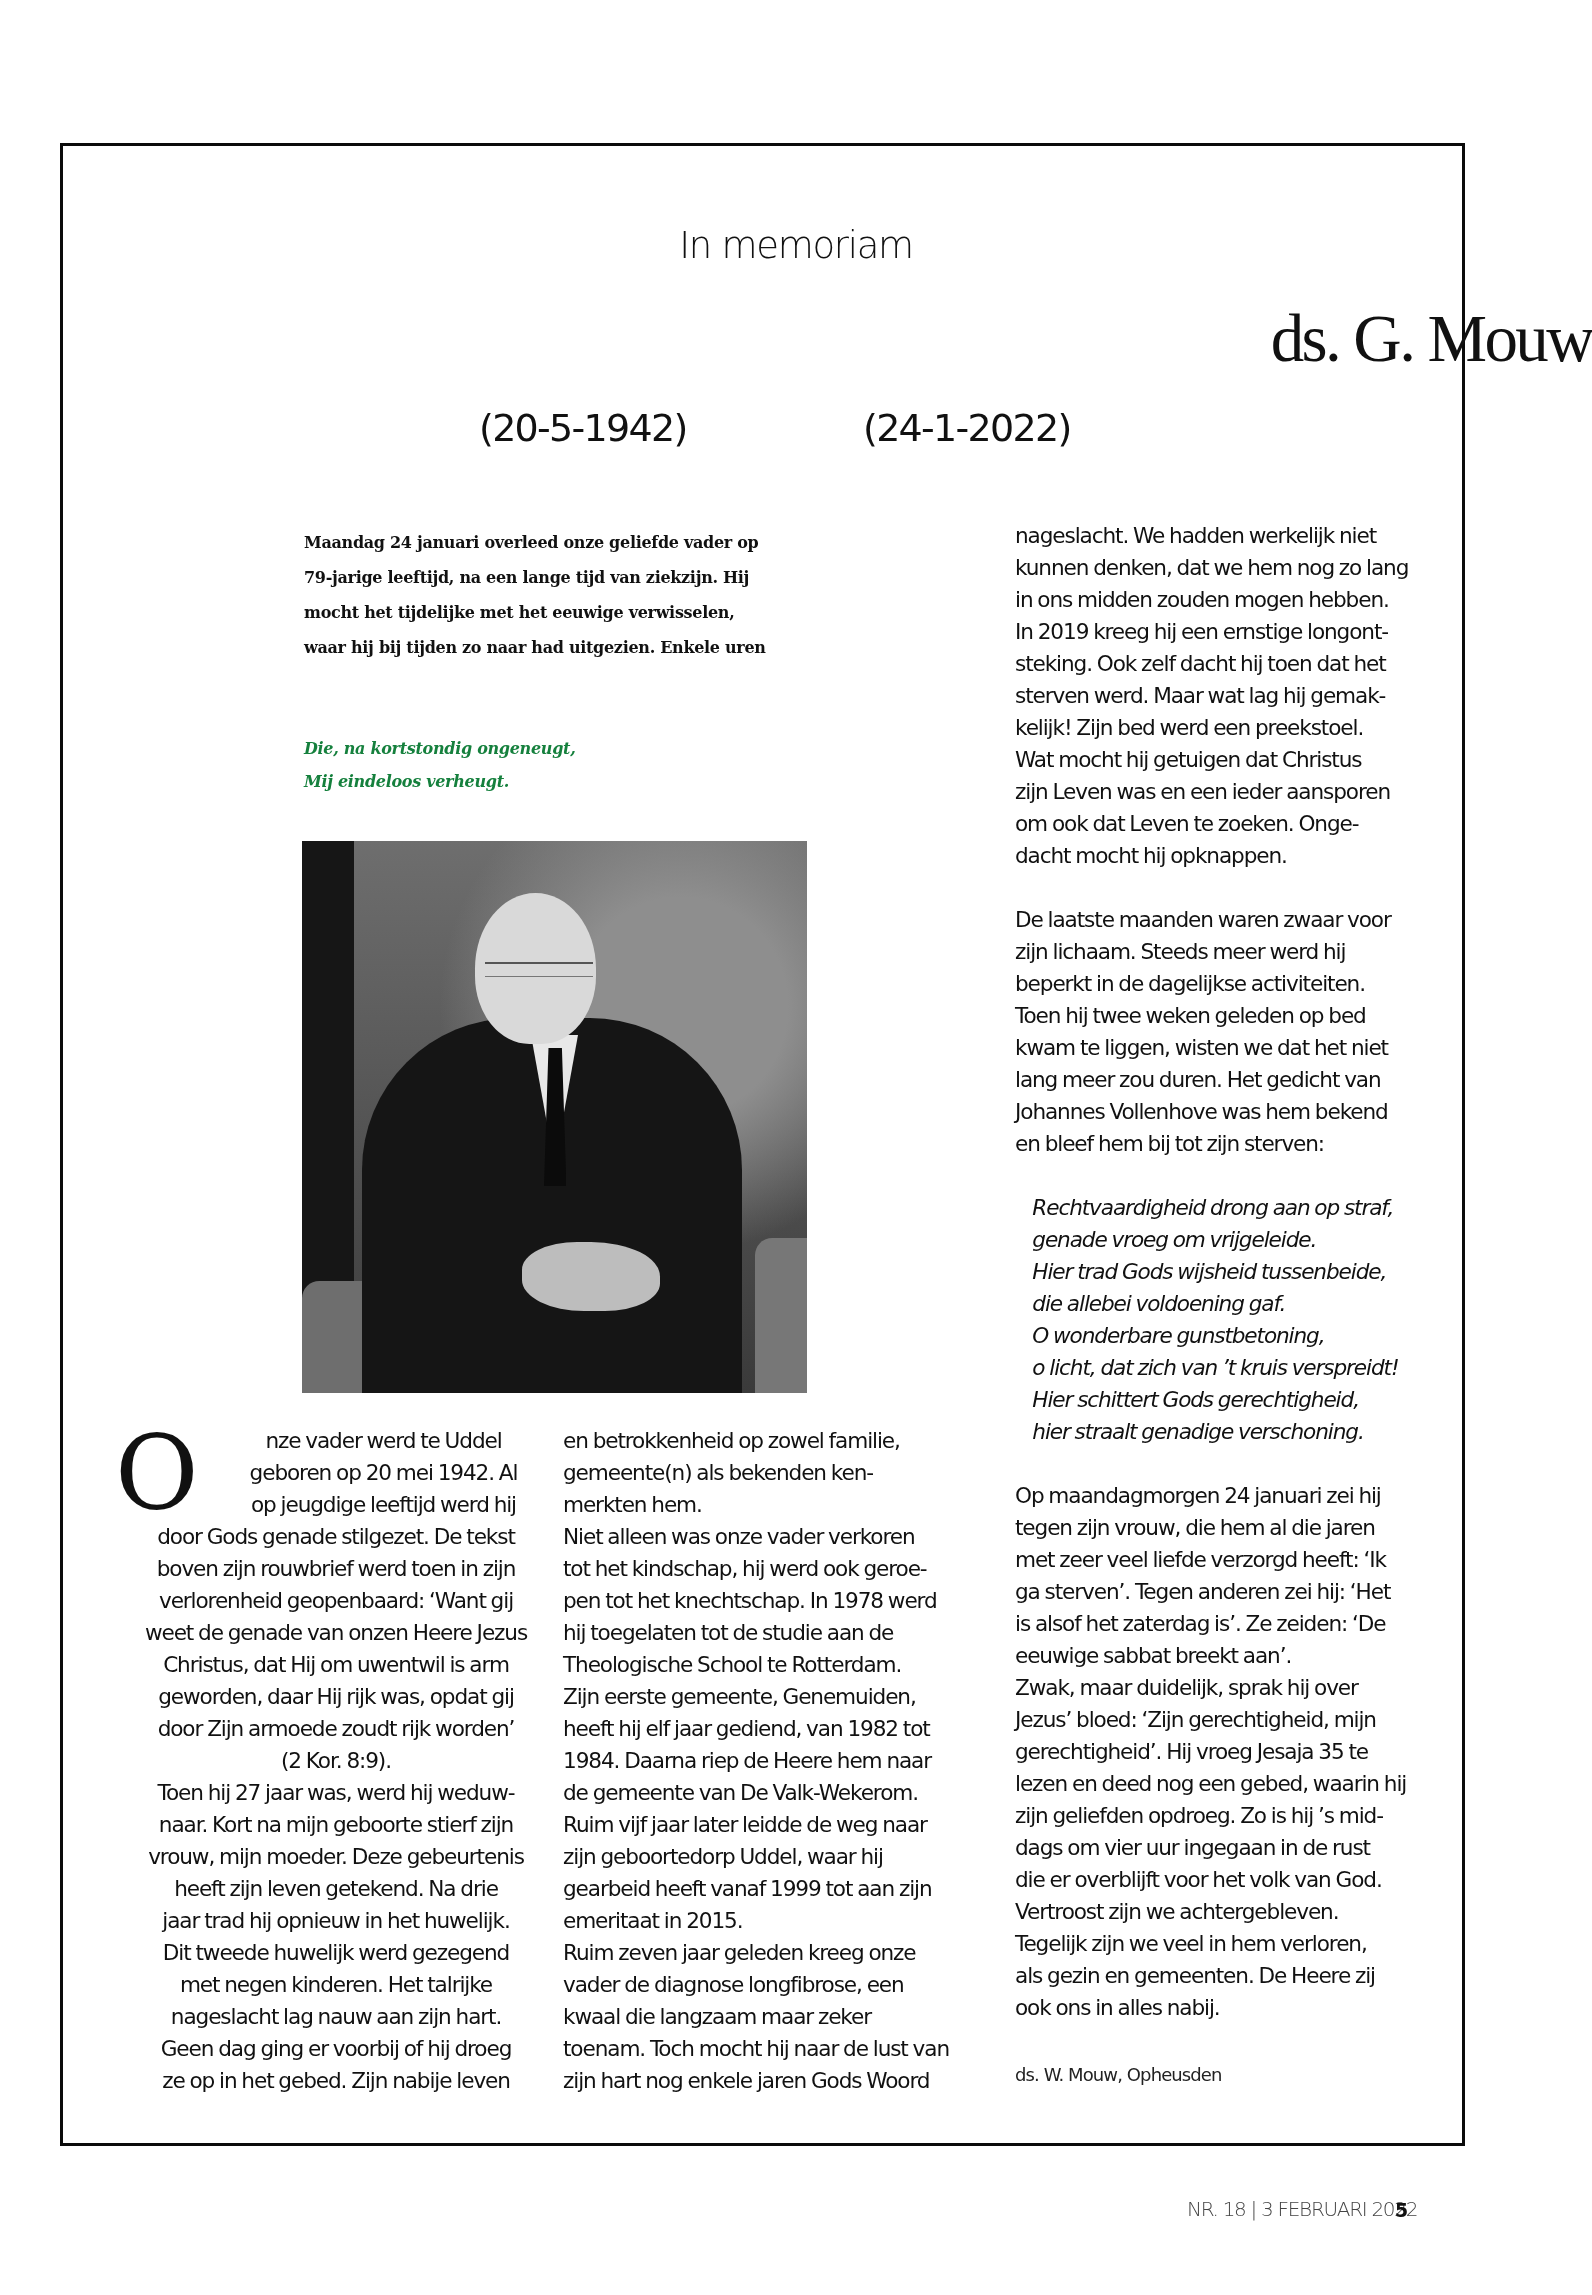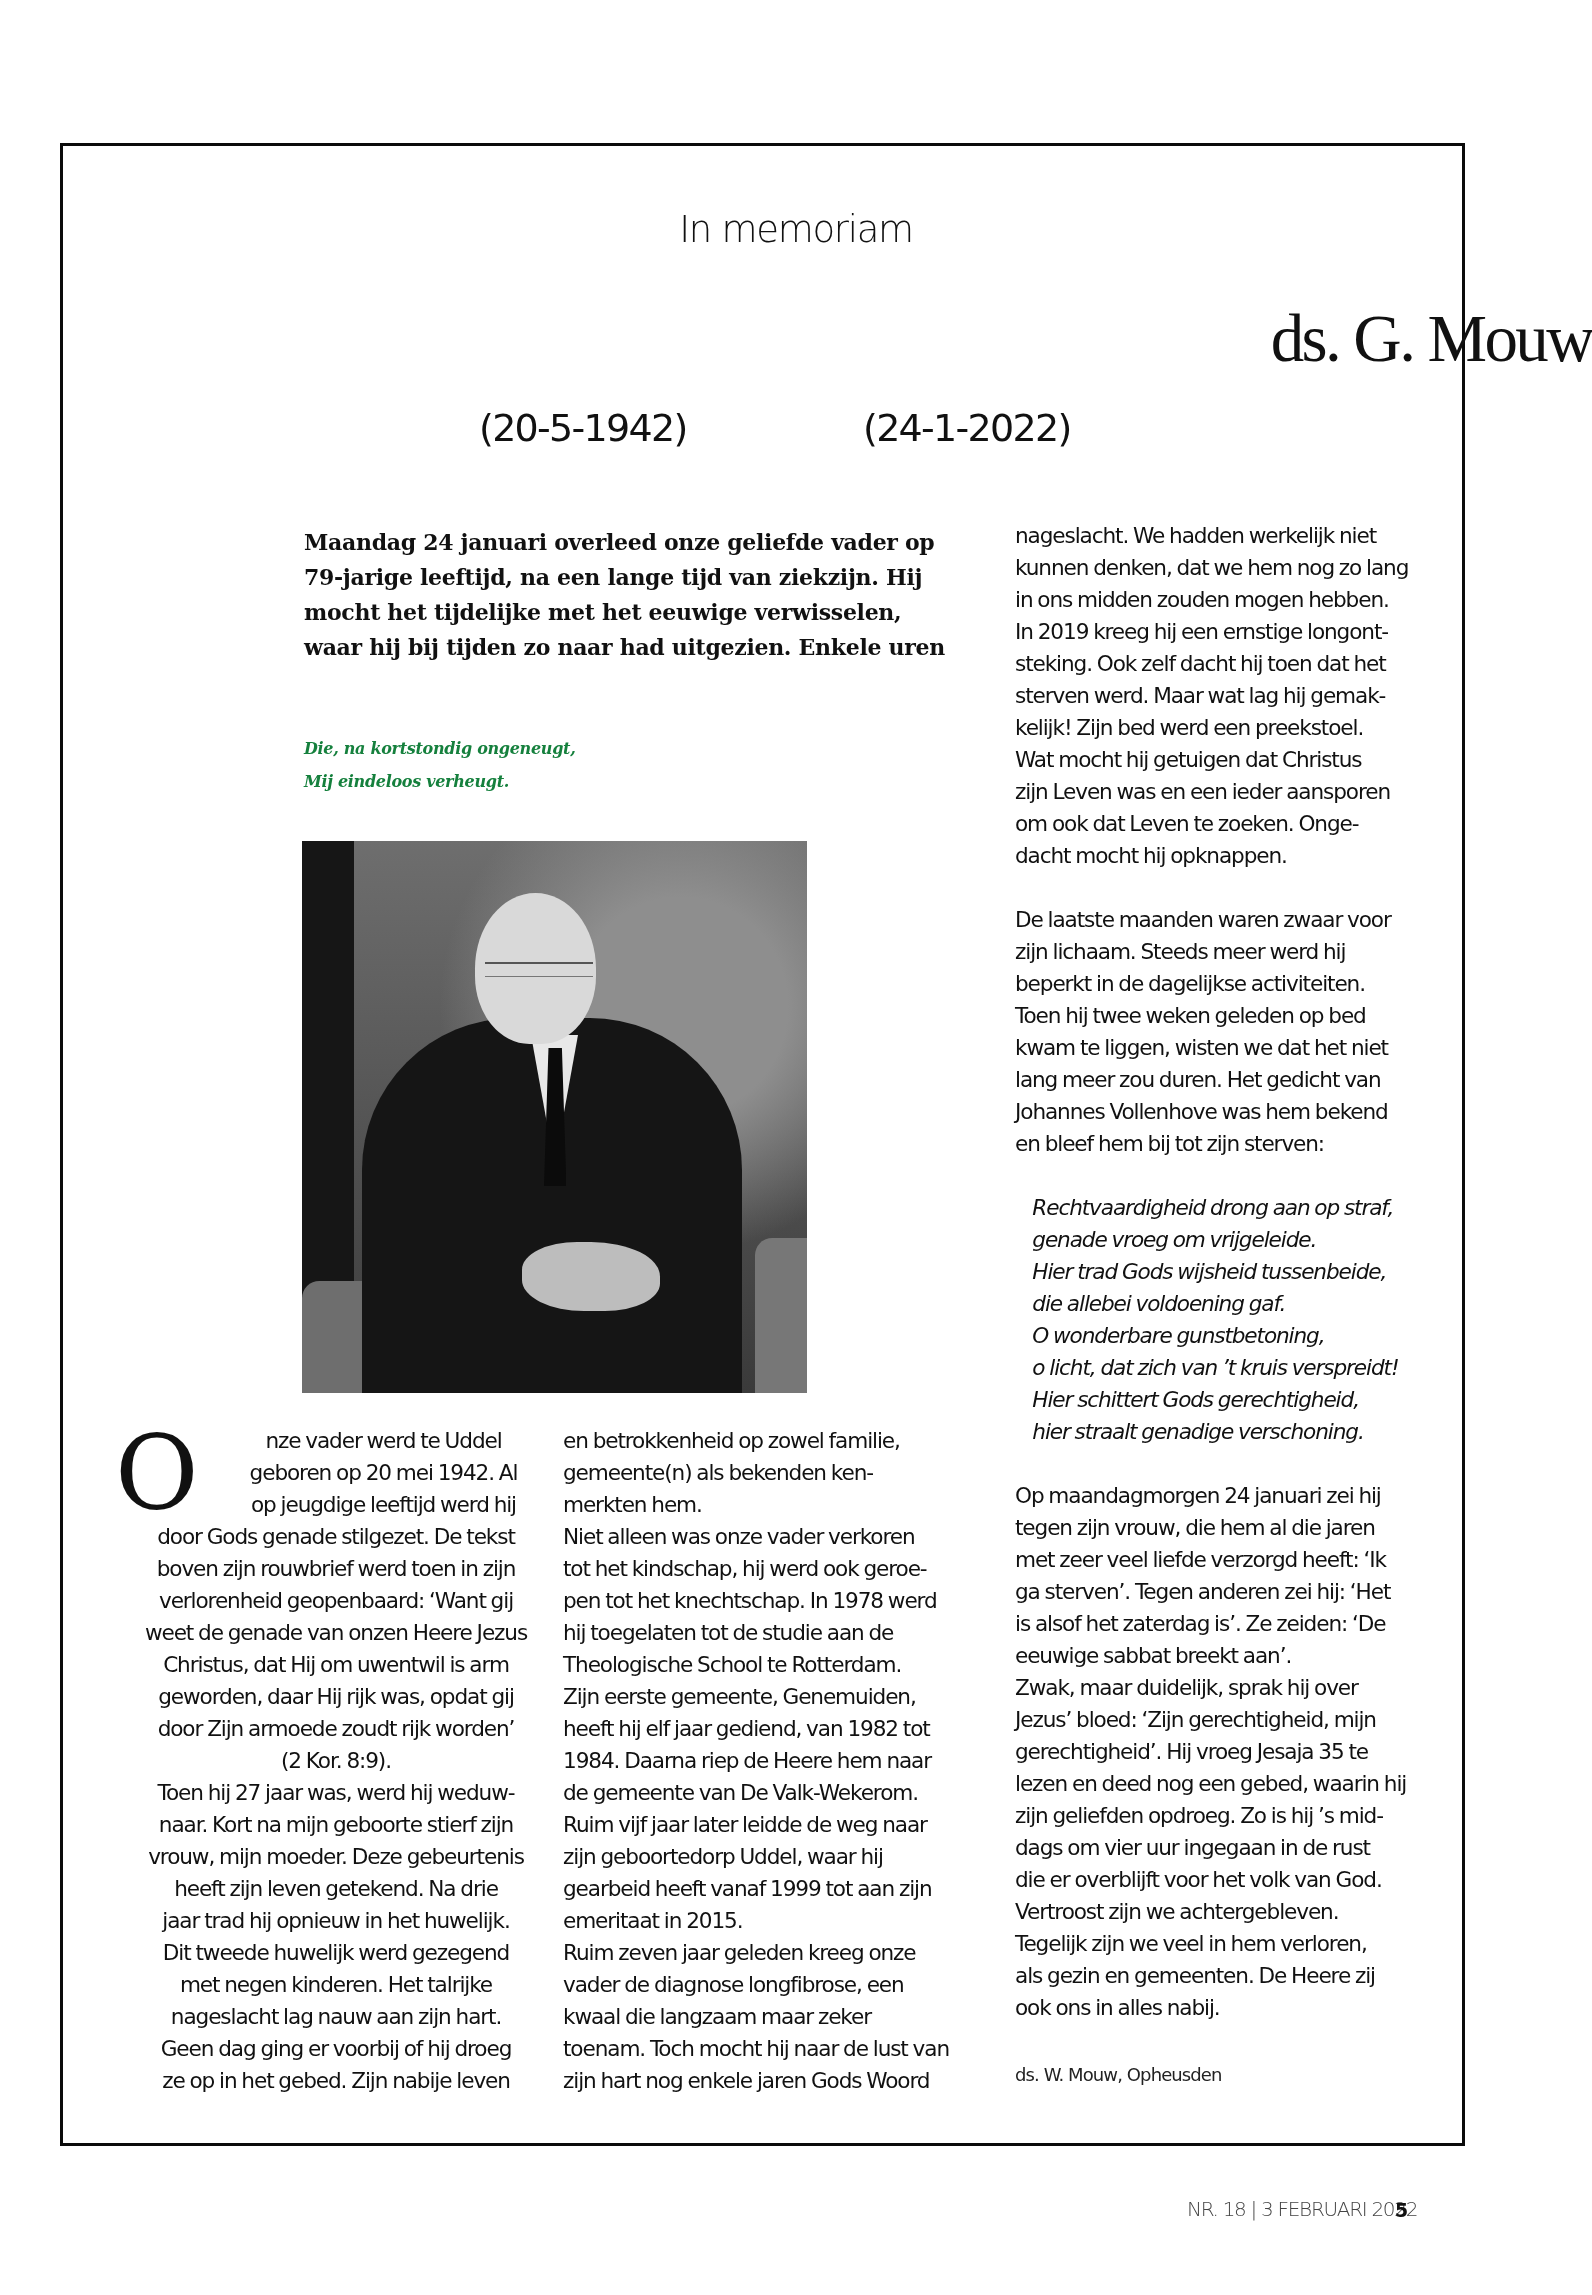--- a/index.html
+++ b/index.html
@@ -5,38 +5,38 @@
   html, body { margin: 0; padding: 0; background: #ffffff; }
   body {
     width: 1592px; height: 2295px; position: relative; overflow: hidden;
     font-family: "DejaVu Sans", sans-serif; color: #111111;
   }
   .frame {
     position: absolute; left: 60px; top: 143px; width: 1405px; height: 2003px;
     border: 3.5px solid #0a0a0a; box-sizing: border-box;
   }
   .kicker {
-    position: absolute; left: 0; width: 1592px; top: 208px; text-align: center;
+    position: absolute; left: 0; width: 1592px; top: 224px; text-align: center;
     font-family: "DejaVu Sans", sans-serif; font-size: 37px; font-weight: 300;
     letter-spacing: -1.3px; color: #111;
   }
   .title {
     position: absolute; left: 0; width: 1592px; top: 300px; text-align: right;
     font-family: Liberation Serif, serif; font-size: 67px; letter-spacing: -2.6px; color: #111;
   }
   .date {
     position: absolute; top: 406px; font-size: 38px; letter-spacing: -1.7px; color: #111;
     font-family: "DejaVu Sans", sans-serif;
   }
   .date.birth { left: 479px; }
   .date.death { left: 863px; }
 
   .intro {
     position: absolute; left: 304px; top: 525px; width: 699px;
-    font-family: "DejaVu Serif", serif; font-weight: bold; font-size: 22px; line-height: 35px;
+    font-family: "DejaVu Serif", serif; font-weight: bold; font-size: 16px; line-height: 35px;
     color: #111; letter-spacing: -0.3px;
   }
   .intro p { margin: 0; }
   .verse {
     position: absolute; left: 304px; top: 732px; width: 699px;
     font-family: "DejaVu Serif", serif; font-weight: bold; font-style: italic;
     font-size: 16px; line-height: 33px; color: #15803d; letter-spacing: -0.3px;
   }
   .verse div { white-space: nowrap; }
 

